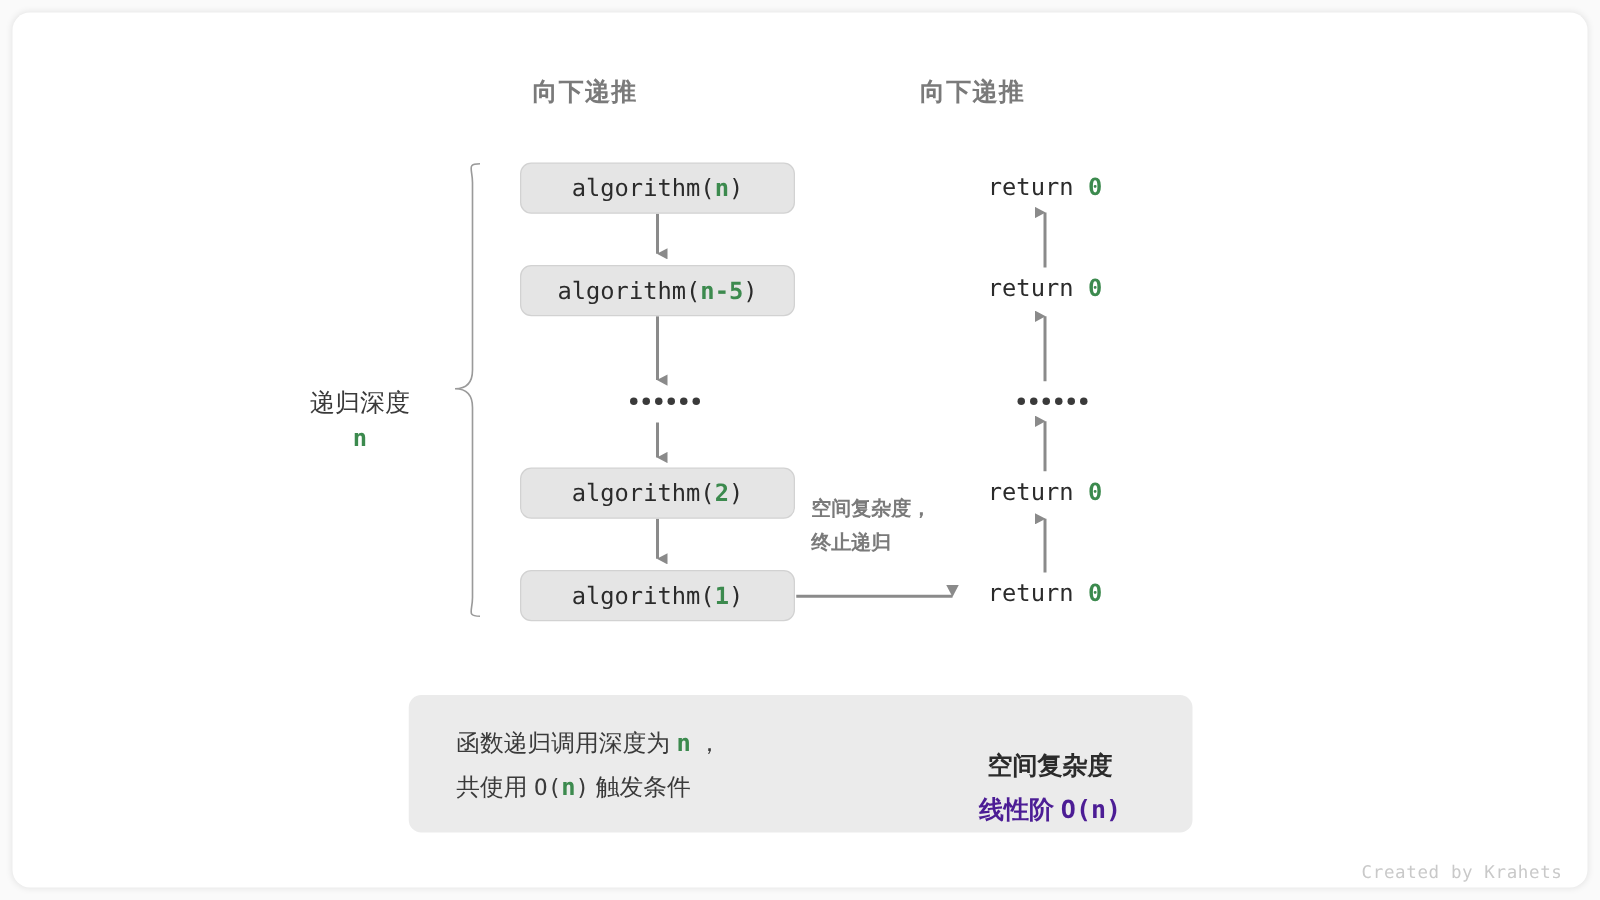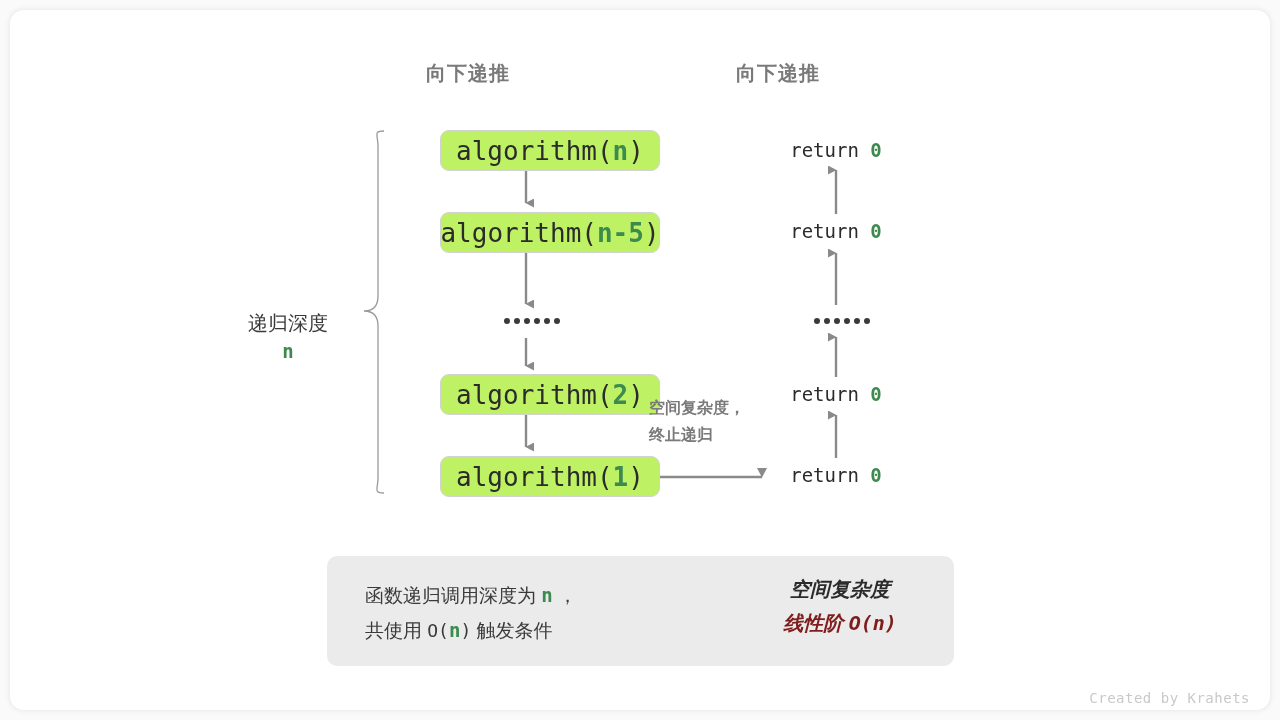--- a/index.html
+++ b/index.html
@@ -33,31 +33,30 @@
     letter-spacing: 1px;
     text-align: left;
     white-space: nowrap;
   }
 
   
   .call-box {
     width: 220px;
     height: 41px;
     box-sizing: border-box;
-    background: #bef264;
+    background: #e5e5e5;
     border: 1px solid #d2d2d2;
     border-radius: 9px;
     display: flex;
     align-items: center;
     justify-content: center;
     font-family: "DejaVu Sans Mono", monospace;
-    font-size: 26px;
+    font-size: 19px;
     color: #2b2b2b;
     white-space: nowrap;
-    margin-left: 24px;
   }
   .call-box .arg { color: #3c8a4e; font-weight: bold; }
 
   
   .ret {
     font-family: "DejaVu Sans Mono", monospace;
     font-size: 19px;
     color: #2b2b2b;
     white-space: nowrap;
     text-align: center;
@@ -129,38 +128,37 @@
     font-size: 19px;
     color: #3a3a3a;
     line-height: 35px;
     white-space: nowrap;
   }
   .sum-left .mono { font-family: "DejaVu Sans Mono", monospace; font-size: 18px; }
   .sum-left .gv { font-family: "DejaVu Sans Mono", monospace; color: #3c8a4e; font-weight: bold; }
   .sum-right {
     position: absolute;
     left: 730px;
-    top: 572px;
+    top: 596px;
     width: 220px;
     text-align: center;
     white-space: nowrap;
-    font-style: italic;
   }
   .sum-right .line1 {
     display: block;
     font-size: 20px;
     font-weight: bold;
     color: #2b2b2b;
     line-height: 34px;
   }
   .sum-right .line2 {
     display: block;
     font-size: 20px;
     font-weight: bold;
-    color: #7f1d1d;
+    color: #4c1d95;
     line-height: 34px;
   }
   .sum-right .line2 .mono { font-family: "DejaVu Sans Mono", monospace; }
 
   
   #credit {
     position: absolute;
     right: 30px;
     bottom: 14px;
     font-family: "DejaVu Sans Mono", monospace;

